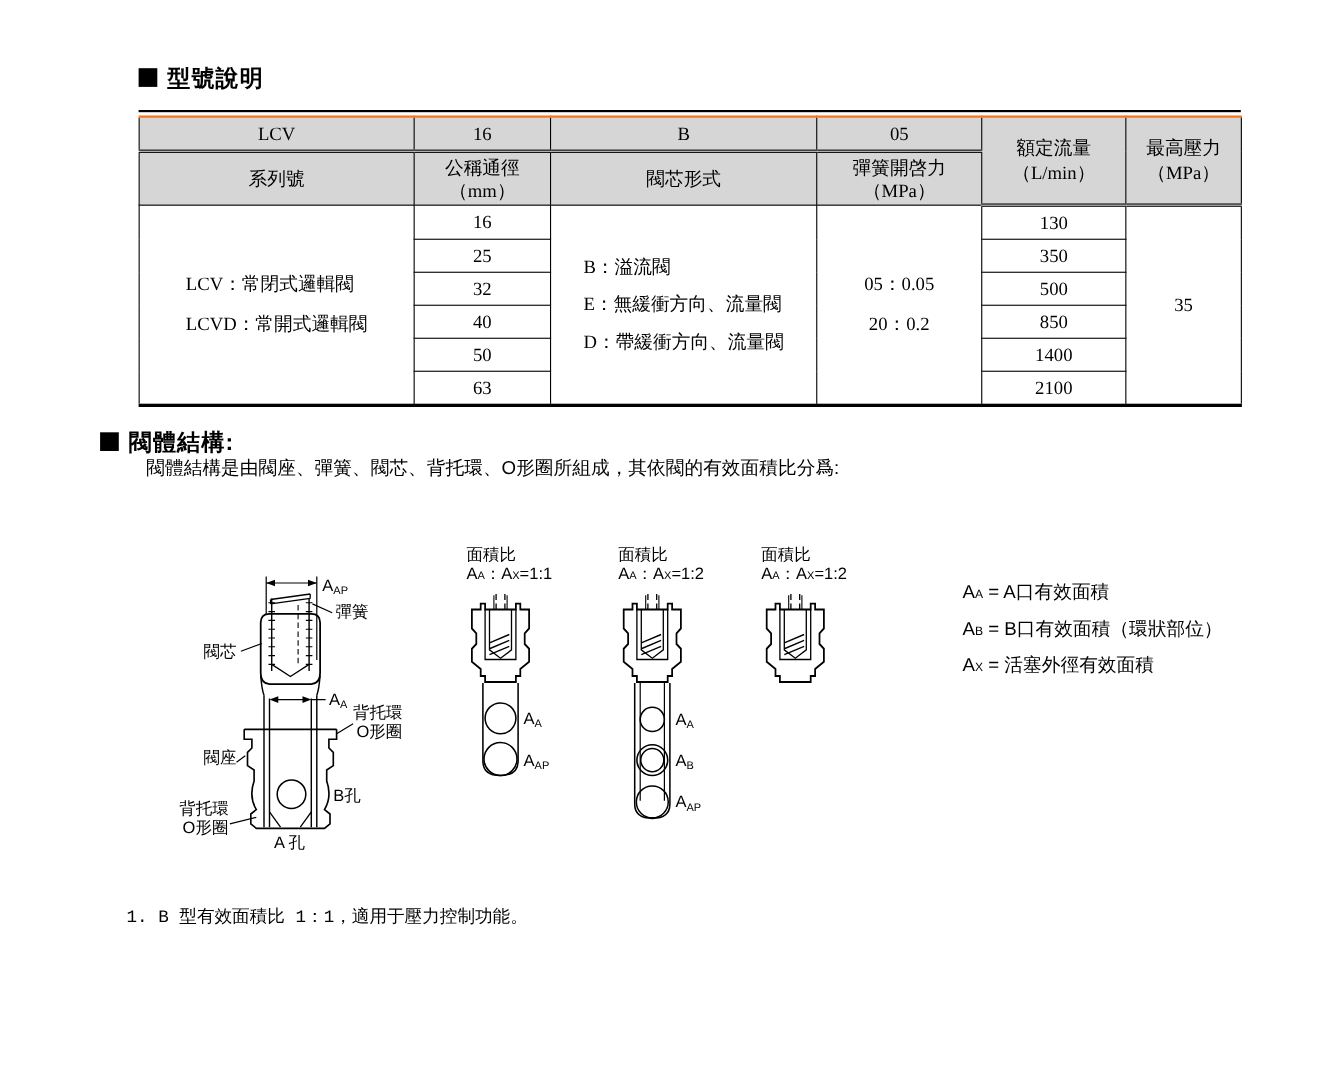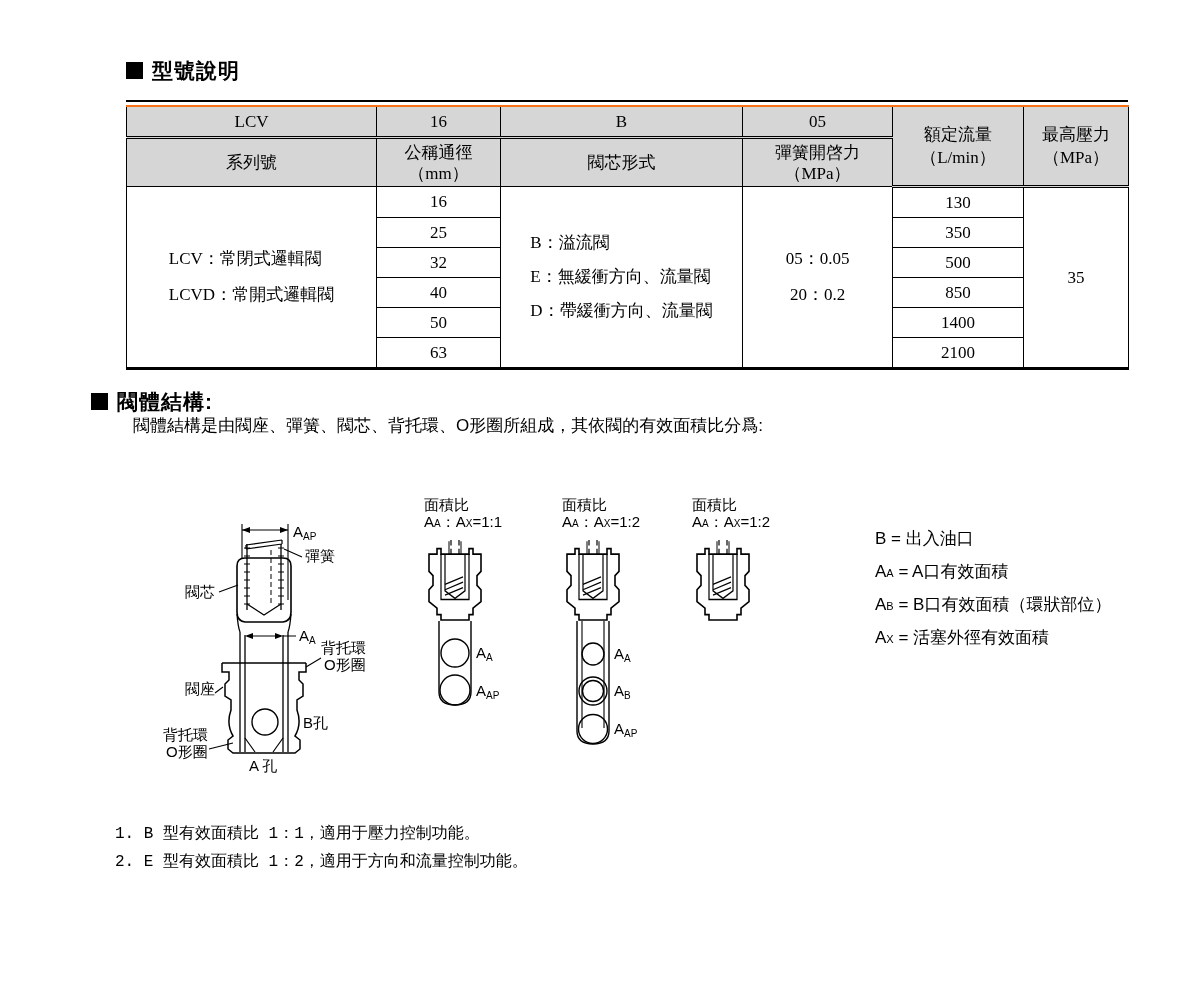--- a/index.html
+++ b/index.html
@@ -238,22 +238,20 @@
   <div class="ratio-title">
     <span>面積比</span><br>
     <span>A</span><span class="sub">A</span><span>：</span><span>A</span><span class="sub">X</span><span>=1:2</span>
   </div>
   <svg width="100" height="95" viewBox="0 0 100 95" style="margin-top:5px">
     <use href="#cart-sym" transform="translate(3,2) scale(1,1.08)"></use>
   </svg>
 </div>
 
 <div class="abs" style="left:875px;top:527px;">
-  <div class="legend-line"><span>B</span><span class="sub"></span><span> = 出入油口</span></div>
   <div class="legend-line"><span>A</span><span class="sub">A</span><span> = A口有效面積</span></div>
   <div class="legend-line"><span>A</span><span class="sub">B</span><span> = B口有效面積（環狀部位）</span></div>
   <div class="legend-line"><span>A</span><span class="sub">X</span><span> = 活塞外徑有效面積</span></div>
 </div>
 
 <div class="abs" style="left:115px;top:820px;font-family:Liberation Mono, monospace;">
   <div class="note-line">1. B 型有效面積比 1：1，適用于壓力控制功能。</div>
-  <div class="note-line">2. E 型有效面積比 1：2，適用于方向和流量控制功能。</div>
 </div>
 
 </body></html>

